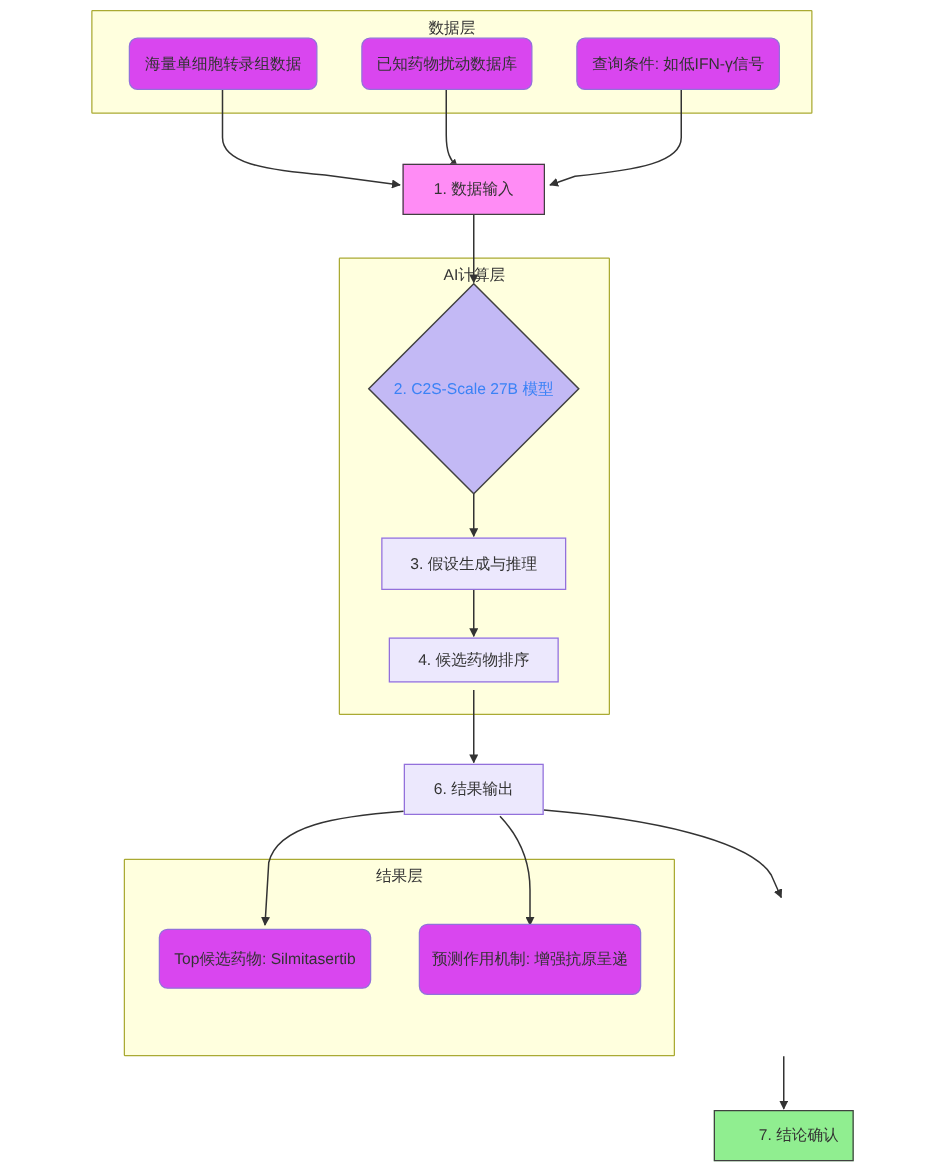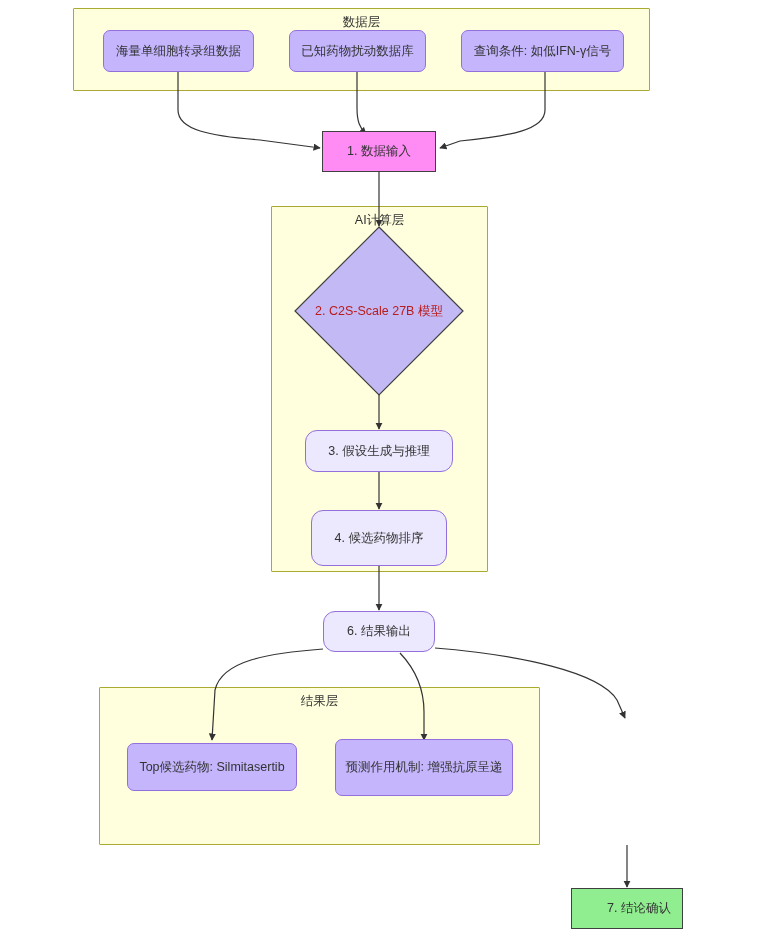--- a/index.html
+++ b/index.html
@@ -52,29 +52,29 @@
     display: flex;
     align-items: center;
     justify-content: center;
     text-align: center;
     font-size: 12.5px;
     line-height: 17px;
     color: #333333;
     padding: 2px 8px;
   }
   .node-rounded {
-    background: #c4b5fd;
+    background: #d946ef;
     border: 1px solid #9370db;
     border-radius: 7px;
     text-align: center;
   }
   .node-rect {
     background: #ece8fd;
     border: 1px solid #9370db;
-    border-radius: 12px;
+    border-radius: 0;
   }
   .node-pink {
     background: #ff8cf5;
     border: 1px solid #404040;
     border-radius: 0;
   }
   .node-green-rect {
     background: #90ee90;
     border: 1px solid #404040;
     border-radius: 0;
@@ -93,21 +93,21 @@
     left: 0;
     top: 0;
     width: 100%;
     height: 100%;
     display: flex;
     align-items: center;
     justify-content: center;
     text-align: center;
     font-size: 12.5px;
     line-height: 17px;
-    color: #b91c1c;
+    color: #3b82f6;
     white-space: nowrap;
   }
 </style>
 </head>
 <body>
 
 <div id="canvas">
 
   <div class="subgraph" style="left:73px; top:8px; width:577px; height:83px;">
     <div class="subgraph-title">数据层</div>
@@ -173,21 +173,21 @@
     <svg width="170" height="170" viewBox="0 0 170 170" xmlns="http://www.w3.org/2000/svg">
       <polygon points="85,1 169,85 85,169 1,85" fill="#c3b9f5" stroke="#404040" stroke-width="1.2"></polygon>
     </svg>
     <div class="diamond-label">2. C2S-Scale 27B 模型</div>
   </div>
 
   <div class="node node-rect" style="left:305px; top:430px; width:148px; height:42px;">
     <span>3. 假设生成与推理</span>
   </div>
 
-  <div class="node node-rect" style="left:311px; top:510px; width:136px; height:56px;">
+  <div class="node node-rect" style="left:311px; top:510px; width:136px; height:36px;">
     <span>4. 候选药物排序</span>
   </div>
 
   <div class="node node-rect" style="left:323px; top:611px; width:112px; height:41px;">
     <span>6. 结果输出</span>
   </div>
 
   <div class="node node-rounded" style="left:335px; top:739px; width:178px; height:57px;">
     <span>预测作用机制: 增强抗原呈递</span>
   </div>

